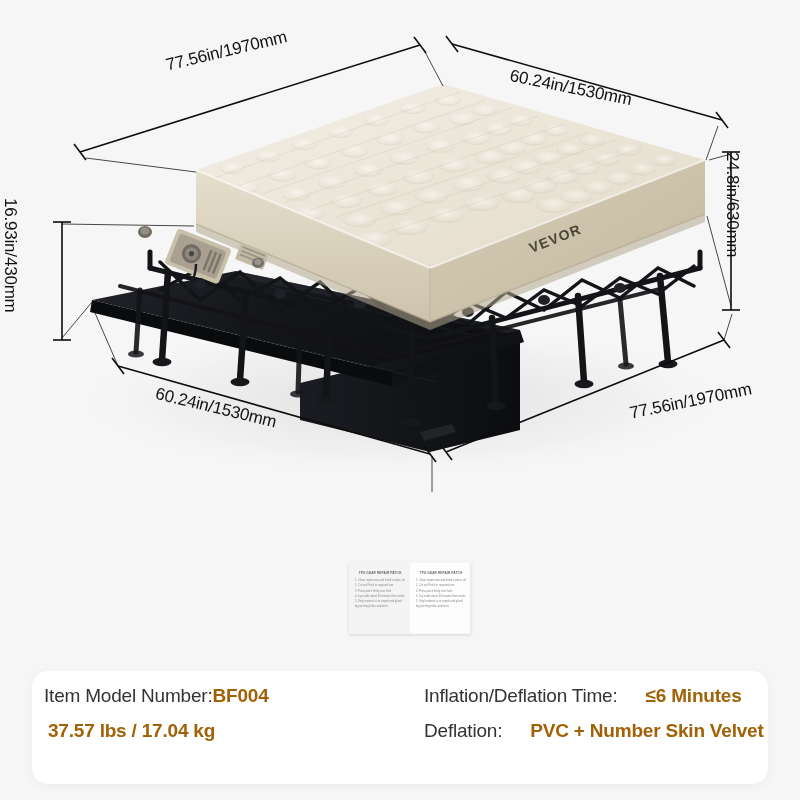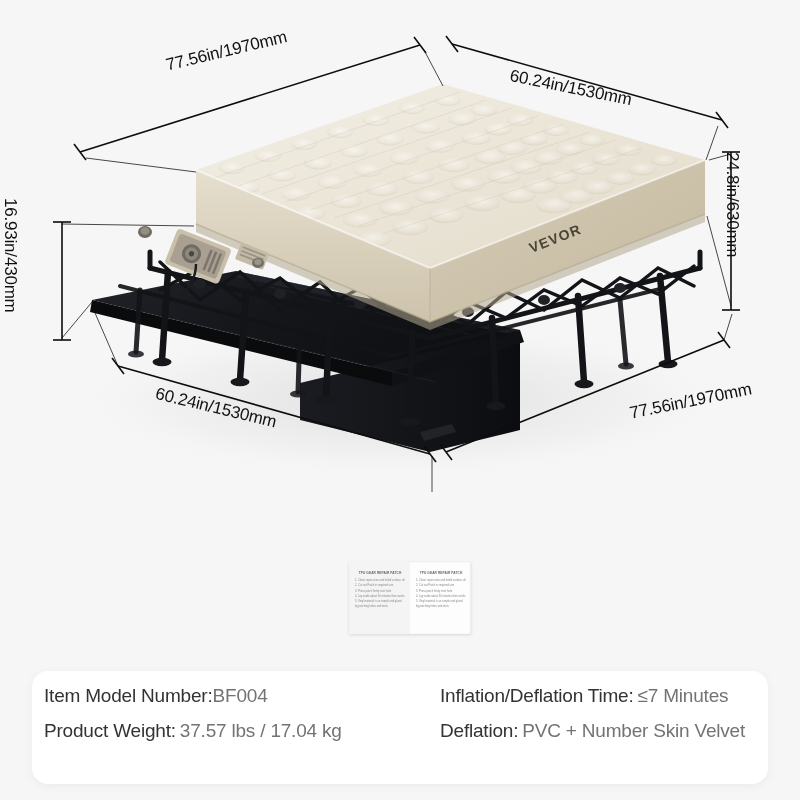--- a/index.html
+++ b/index.html
@@ -106,29 +106,29 @@
   .spec-row.r1 { top: 14px; }
   .spec-row.r2 { top: 49px; }
   .spec-row.r3 { top: 84px; }
   .spec-cell {
     display: flex;
     align-items: center;
     font-size: 19px;
     white-space: nowrap;
   }
   .spec-cell.col1 { margin-left: 12px; width: 380px; }
-  .spec-cell.col2 { margin-left: 16px; }
+  .spec-cell.col2 { margin-left: 0px; gap: 24px; }
   .spec-label {
     color: #333333;
     font-weight: 400;
     letter-spacing: -0.2px;
   }
   .spec-value {
-    color: #737373;
-    font-weight: normal;
+    color: #a16207;
+    font-weight: bold;
     letter-spacing: -0.2px;
     margin-left: 4px;
   }
   .spec-value.tight { margin-left: 0px; }
 </style>
 </head>
 <body>
 
 <div id="stage">
 
@@ -476,27 +476,26 @@
 
   <div id="spec-card">
 
     <div class="spec-row r1">
       <div class="spec-cell col1">
         <span class="spec-label">Item Model Number:</span>
         <span class="spec-value tight">BF004</span>
       </div>
       <div class="spec-cell col2">
         <span class="spec-label">Inflation/Deflation Time:</span>
-        <span class="spec-value">≤7 Minutes</span>
+        <span class="spec-value">≤6 Minutes</span>
       </div>
     </div>
 
     <div class="spec-row r2">
       <div class="spec-cell col1">
-        <span class="spec-label">Product Weight:</span>
         <span class="spec-value">37.57 lbs / 17.04 kg</span>
       </div>
       <div class="spec-cell col2">
         <span class="spec-label">Deflation:</span>
         <span class="spec-value">PVC + Number Skin Velvet</span>
       </div>
     </div>
 
     <div class="spec-row r3">
       <div class="spec-cell col1">

